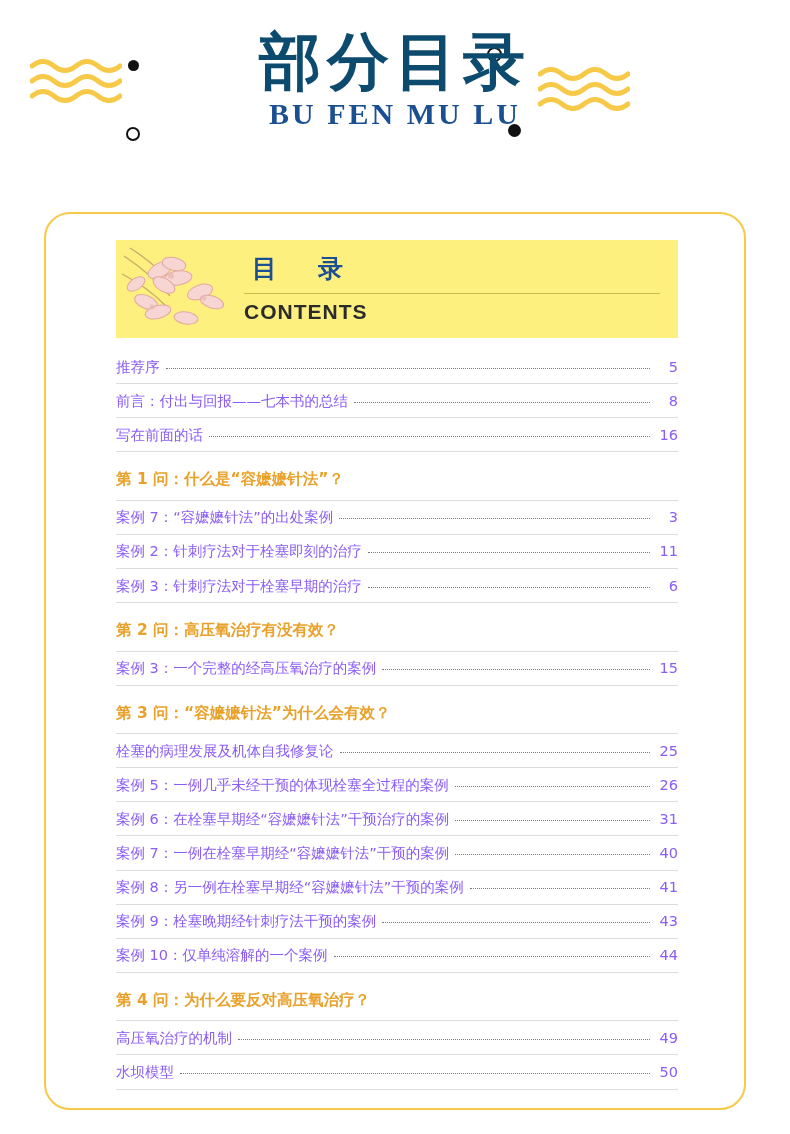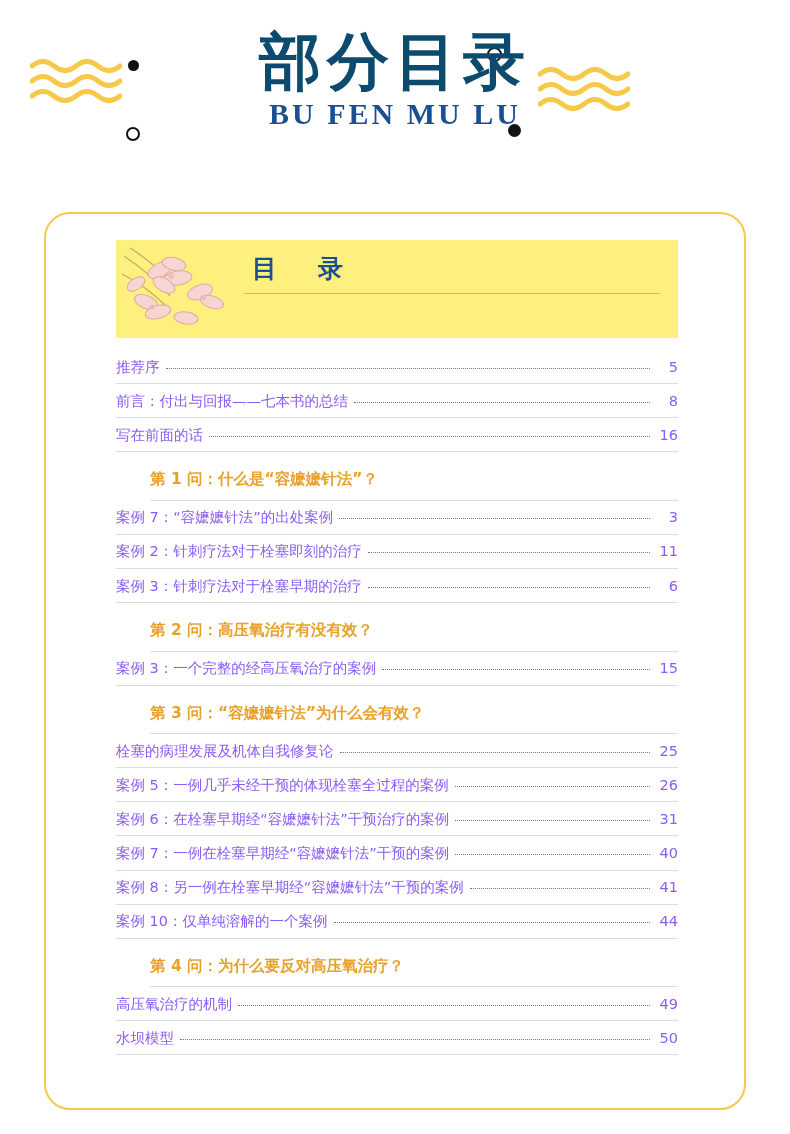--- a/index.html
+++ b/index.html
@@ -150,21 +150,20 @@
     min-width: 22px;
     text-align: right;
   }
 
   .toc-row.section {
     color: #e8a12a;
     font-weight: bold;
     font-size: 15.5px;
     padding: 18px 0 10px 0;
     border-bottom: 1px solid #dcdcdc;
-    margin-left: 34px;
   }
   .toc-row.section .label { color: #e8a12a; }
 
   .toc-row.item {
     border-bottom: 1px solid #dcdcdc;
   }
 </style>
 </head>
 <body>
 
@@ -222,20 +221,21 @@
         <g fill="#e9b8b2" opacity="0.75">
           <circle cx="55" cy="36" r="3"></circle>
           <circle cx="88" cy="58" r="2.5"></circle>
           <circle cx="36" cy="67" r="2.5"></circle>
         </g>
       </svg>
     </div>
     <div class="banner-text">
       <div class="banner-cn">目　录</div>
       <div class="banner-rule"></div>
+      <div class="banner-en">CONTENTS</div>
     </div>
   </div>
 
   <div class="toc" id="toc-list">
       <div class="toc-row item">
         <span class="label">推荐序</span>
         <span class="leader"></span>
         <span class="page">5</span>
       </div>
       <div class="toc-row item">
@@ -296,20 +296,25 @@
         <span class="label">案例 7：一例在栓塞早期经“容嬷嬷针法”干预的案例</span>
         <span class="leader"></span>
         <span class="page">40</span>
       </div>
       <div class="toc-row item">
         <span class="label">案例 8：另一例在栓塞早期经“容嬷嬷针法”干预的案例</span>
         <span class="leader"></span>
         <span class="page">41</span>
       </div>
       <div class="toc-row item">
+        <span class="label">案例 9：栓塞晚期经针刺疗法干预的案例</span>
+        <span class="leader"></span>
+        <span class="page">43</span>
+      </div>
+      <div class="toc-row item">
         <span class="label">案例 10：仅单纯溶解的一个案例</span>
         <span class="leader"></span>
         <span class="page">44</span>
       </div>
       <div class="toc-row section">
         <span class="label">第 4 问：为什么要反对高压氧治疗？</span>
       </div>
       <div class="toc-row item">
         <span class="label">高压氧治疗的机制</span>
         <span class="leader"></span>

